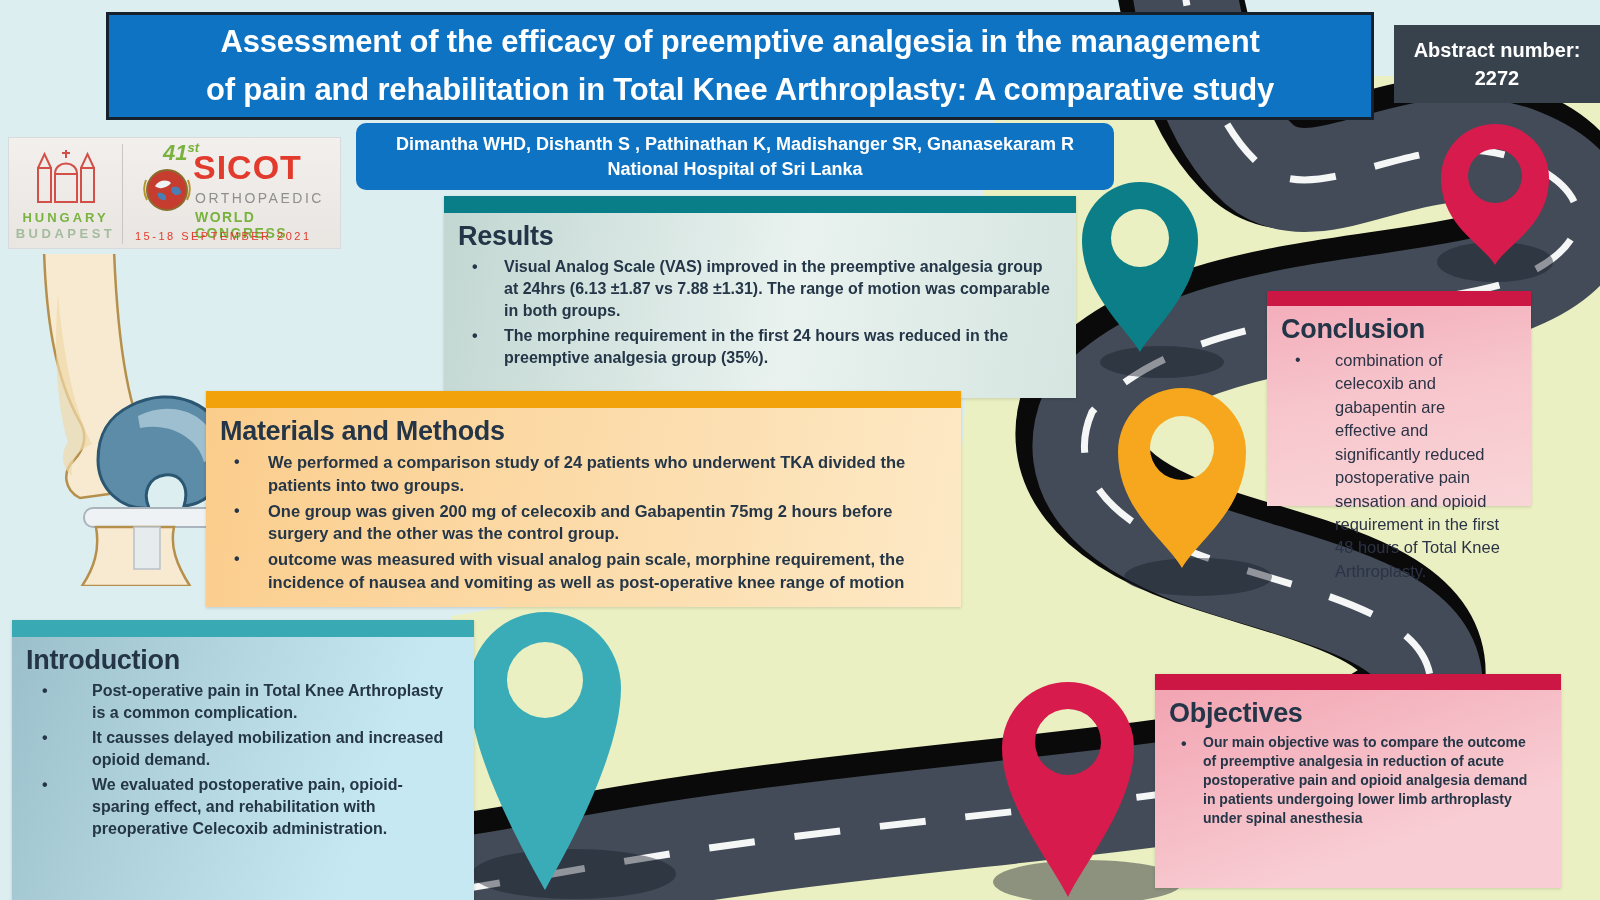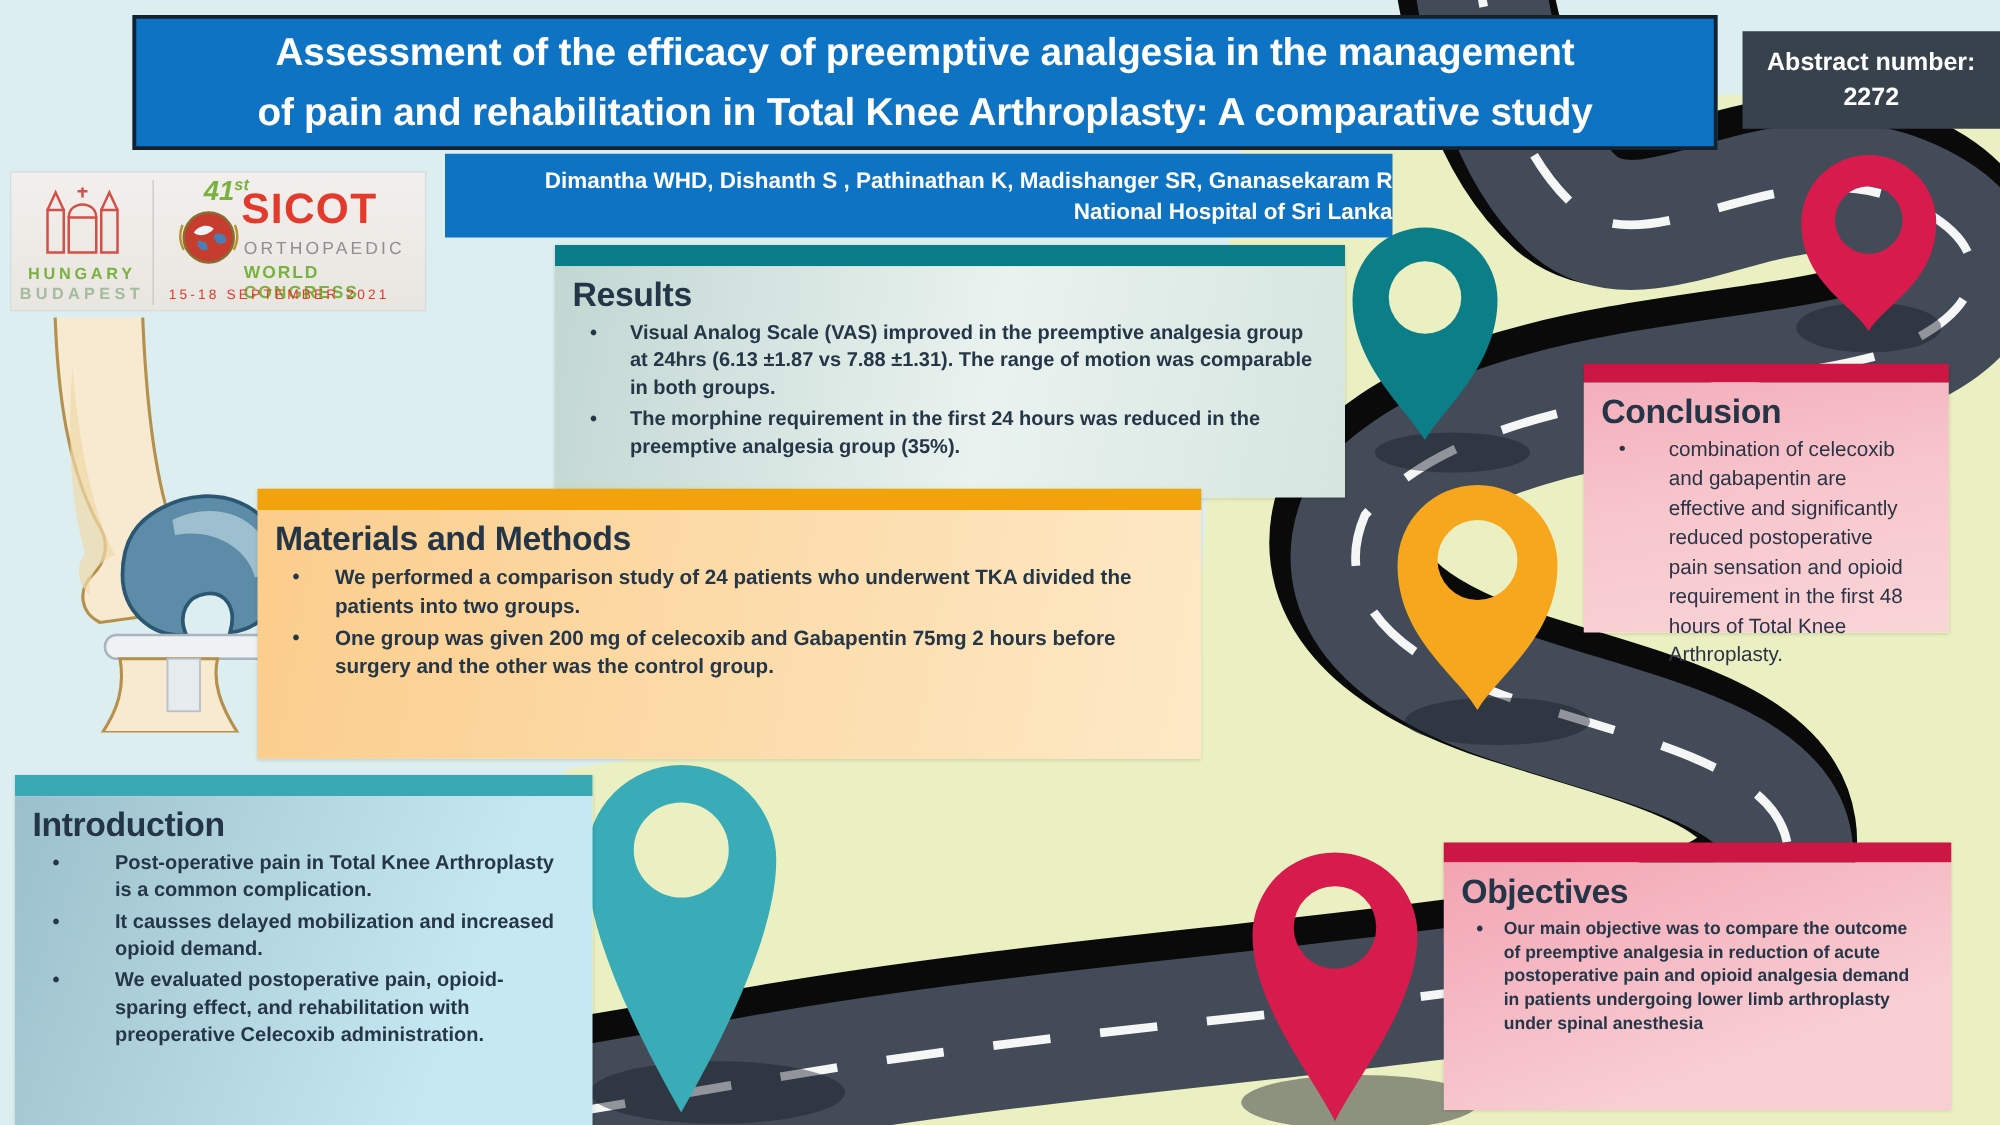--- a/index.html
+++ b/index.html
@@ -33,41 +33,41 @@
   #methods ul.bullets li{padding-left:34px;font-size:16.5px;}
 
   
   #introduction{left:12px;top:620px;width:462px;z-index:5;}
   #introduction .bar{height:17px;background:#39a9b3;}
   #introduction .body{height:284px;background:linear-gradient(110deg,#9cc0cb,#c6e8f2 75%);}
   #introduction ul.bullets{padding-left:16px;}
   #introduction ul.bullets li{padding-left:50px;}
 
   
-  #conclusion{left:1267px;top:291px;width:292px;z-index:4;}
+  #conclusion{left:1267px;top:291px;width:264px;z-index:4;}
   #conclusion .bar{height:15px;background:#cc1745;}
   #conclusion .body{height:200px;background:linear-gradient(170deg,#f3aebb,#f7c6cc 45%,#f9d5d8);}
   #conclusion ul.bullets li{padding-left:40px;font-weight:400;font-size:16.5px;line-height:1.42;color:#2b3346;}
 
   
   #objectives{left:1155px;top:674px;width:406px;z-index:5;}
   #objectives .bar{height:16px;background:#cc1745;}
   #objectives .body{height:198px;background:linear-gradient(160deg,#f2a4b2,#f8cdd3 70%);}
   #objectives ul.bullets{padding-left:12px;}
   #objectives ul.bullets li{padding-left:22px;font-size:14px;line-height:1.35;}
 
   
   #title-box{position:absolute;left:106px;top:12px;width:1268px;height:108px;z-index:6;
              background:#0f73c4;border:3px solid #16212e;box-sizing:border-box;
              display:flex;align-items:center;justify-content:center;padding:0 12px;}
   #title-box .title{color:#ffffff;font-size:31px;font-weight:700;text-align:center;
              line-height:1.55;letter-spacing:-0.2px;text-wrap:balance;}
   #authors-box{position:absolute;left:356px;top:123px;width:758px;height:67px;z-index:6;
              background:#0f73c4;color:#fff;display:flex;flex-direction:column;
-             align-items:flex-end;justify-content:center;}
+             align-items:center;justify-content:center;border-radius:10px;}
   #authors-box .a1{font-size:18px;font-weight:700;}
   #authors-box .a2{font-size:18px;font-weight:700;margin-top:4px;}
   #abstract-box{position:absolute;left:1394px;top:14px;width:206px;height:78px;z-index:5;
              background:#38424d;color:#fff;display:flex;flex-direction:column;
              align-items:center;justify-content:center;font-weight:700;font-size:20px;line-height:1.4;margin-top:11px;}
 
   
   #logo-card{position:absolute;left:8px;top:137px;width:333px;height:112px;z-index:6;
              background:linear-gradient(180deg,#f2efec,#e9e6e2);border:1px solid #d8dbdb;box-sizing:border-box;}
   #logo-card .divider{position:absolute;left:113px;top:6px;width:1px;height:100px;background:#c4c7c6;}
@@ -206,20 +206,21 @@
     </div>
   </div>
 
   <div id="methods" class="box">
     <div class="bar"></div>
     <div class="body">
       <h2>Materials and Methods</h2>
       <ul class="bullets">
         <li><span>We performed a comparison study of 24 patients who underwent TKA divided the patients into two groups.</span></li>
         <li><span>One group was given 200 mg of celecoxib and Gabapentin 75mg 2 hours before surgery and the other was the control group.</span></li>
+        <li><span>outcome was measured with visual analog pain scale, morphine requirement, the incidence of nausea and vomiting as well as post-operative knee range of motion</span></li>
       </ul>
     </div>
   </div>
 
   <div id="introduction" class="box">
     <div class="bar"></div>
     <div class="body">
       <h2>Introduction</h2>
       <ul class="bullets">
         <li><span>Post-operative pain in Total Knee Arthroplasty is a common complication.</span></li>

